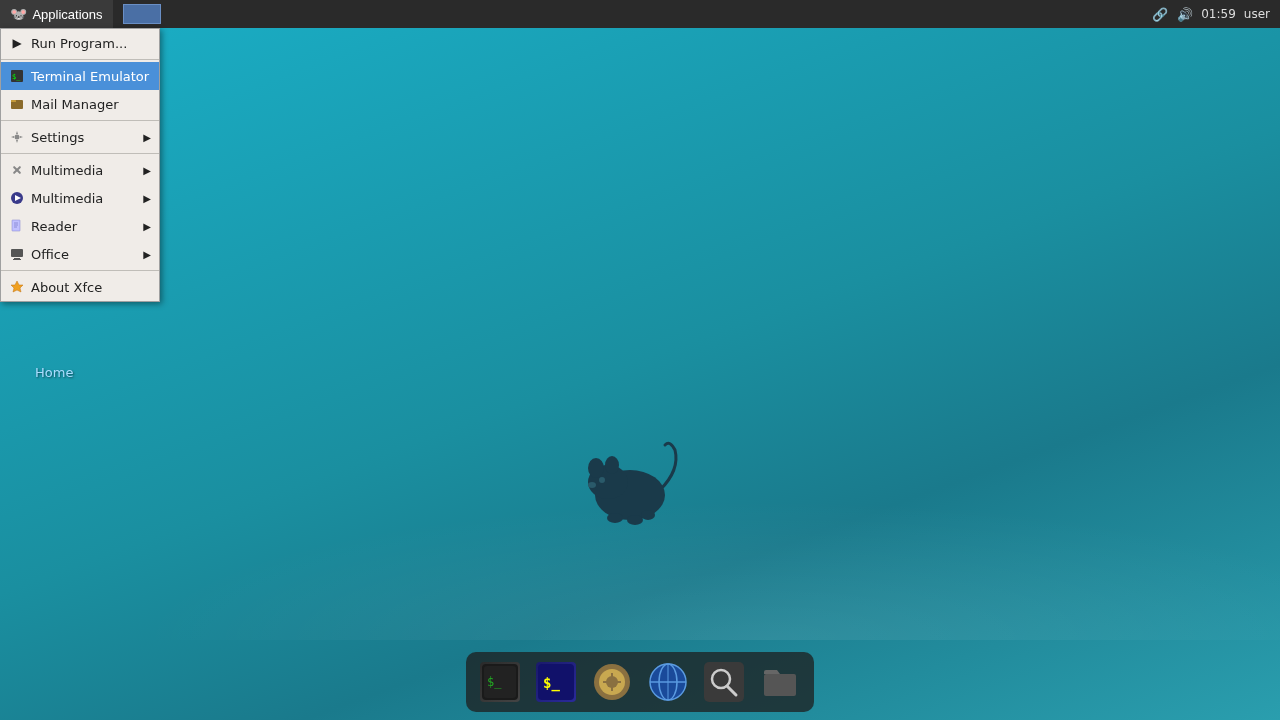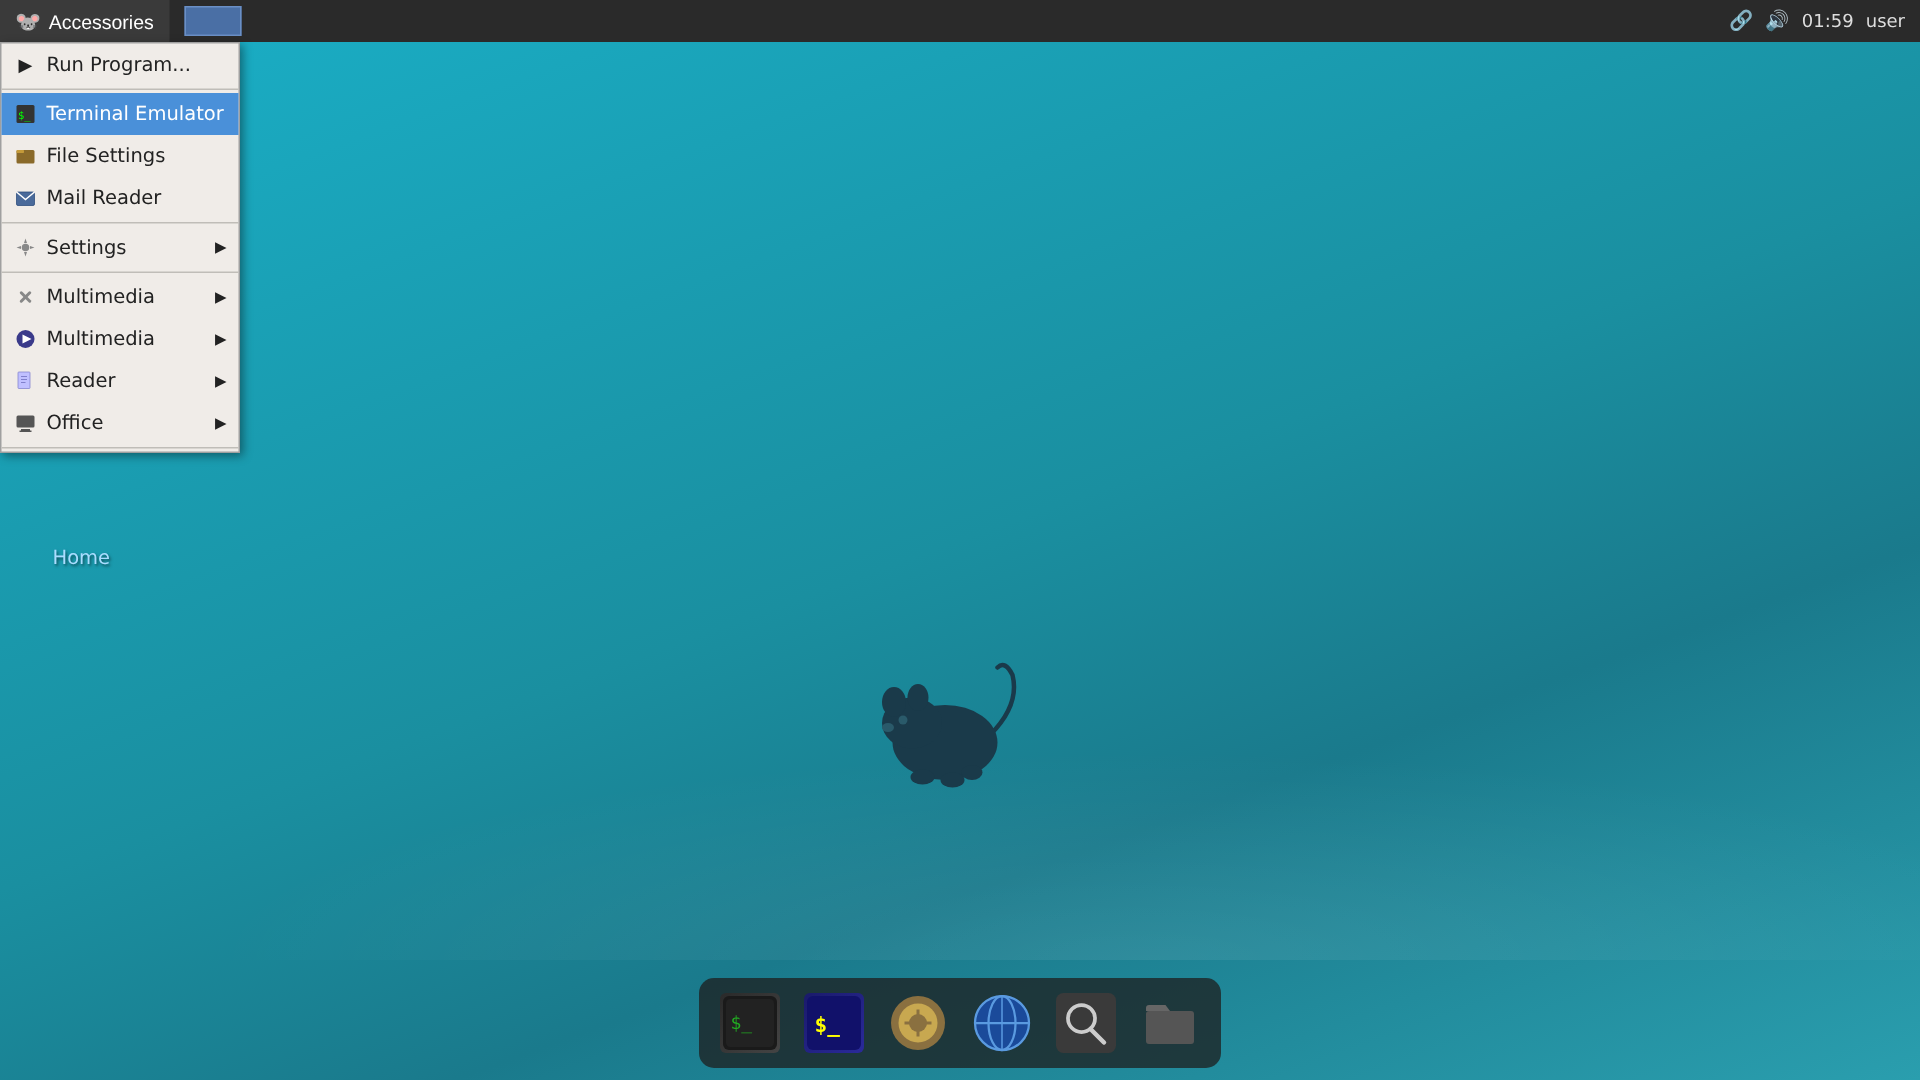--- a/index.html
+++ b/index.html
@@ -219,21 +219,21 @@
     <ellipse cx="65" cy="90" rx="8" ry="5" fill="#1a3a4a"></ellipse>
     <ellipse cx="78" cy="85" rx="7" ry="5" fill="#1a3a4a"></ellipse>
   </svg>
 
   <div class="desktop-label">Home</div>
 </div>
 
 <div class="taskbar">
   <button class="taskbar-app-btn">
     <span style="font-size:14px;">🐭</span>
-    <span>Accessories</span>
+    <span>Applications</span>
   </button>
 
   <div style="flex:1; display:flex; align-items:center; padding: 0 6px;">
     <div style="width:38px; height:20px; background:#4a6fa5; border:1px solid #6a8fc5; margin-left:4px;"></div>
   </div>
 
   <div class="taskbar-right">
     <span style="font-size:13px;">🔗</span>
     <span style="font-size:13px;">🔊</span>
     <span class="taskbar-clock">01:59</span>
@@ -260,32 +260,23 @@
     <span class="item-label">Terminal Emulator</span>
   </div>
 
   <div class="menu-item">
     <span class="item-icon">
       <svg width="14" height="14" viewBox="0 0 14 14">
           <rect x="1" y="3" width="12" height="9" rx="1" fill="#8a6a2a"></rect>
           <rect x="1" y="3" width="5" height="2" rx="0.5" fill="#c49a3a"></rect>
         </svg>
     </span>
-    <span class="item-label">File Settings</span>
-  </div>
-
-  <div class="menu-item">
-    <span class="item-icon">
-      <svg width="14" height="14" viewBox="0 0 14 14">
-          <rect x="1" y="3" width="12" height="9" rx="1" fill="#4a6a9a" stroke="#2a4a7a" stroke-width="0.5"></rect>
-          <polyline points="1,3 7,8 13,3" stroke="#fff" stroke-width="1" fill="none"></polyline>
-        </svg>
-    </span>
-    <span class="item-label">Mail Reader</span>
-  </div>
+    <span class="item-label">Mail Manager</span>
+  </div>
+
 
 
   <div class="menu-separator"></div>
 
   <div class="menu-item">
     <span class="item-icon">
       <svg width="14" height="14" viewBox="0 0 14 14">
           <circle cx="7" cy="7" r="2.5" fill="#888"></circle>
           <path d="M7 1 L8 4 L6 4 Z M7 13 L8 10 L6 10 Z M1 7 L4 8 L4 6 Z M13 7 L10 8 L10 6 Z" fill="#888"></path>
         </svg>
@@ -338,20 +329,28 @@
           <rect x="4" y="11" width="6" height="1.5" fill="#555"></rect>
           <rect x="3" y="12" width="8" height="1" fill="#555"></rect>
         </svg>
     </span>
     <span class="item-label">Office</span>
     <span class="arrow">▶</span>
   </div>
 
   <div class="menu-separator"></div>
 
+  <div class="menu-item">
+    <span class="item-icon">
+      <svg width="14" height="14" viewBox="0 0 14 14">
+          <polygon points="7,1 9,5 13,5 10,8 11,12 7,10 3,12 4,8 1,5 5,5" fill="#f0a020" stroke="#c07010" stroke-width="0.5"></polygon>
+        </svg>
+    </span>
+    <span class="item-label">About Xfce</span>
+  </div>
 
 </div>
 
 <div class="dock">
 
   <div class="dock-item">
     <div class="icon-terminal">
       <svg width="36" height="36" viewBox="0 0 36 36">
           <rect width="36" height="36" rx="4" fill="#1a1a1a"></rect>
           <rect x="2" y="2" width="32" height="32" rx="3" fill="#222"></rect>

